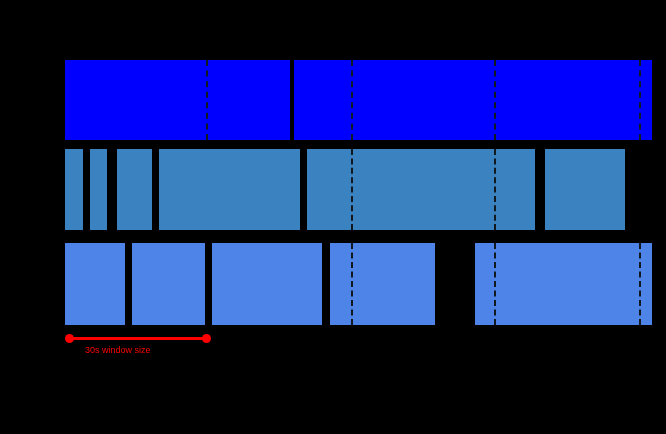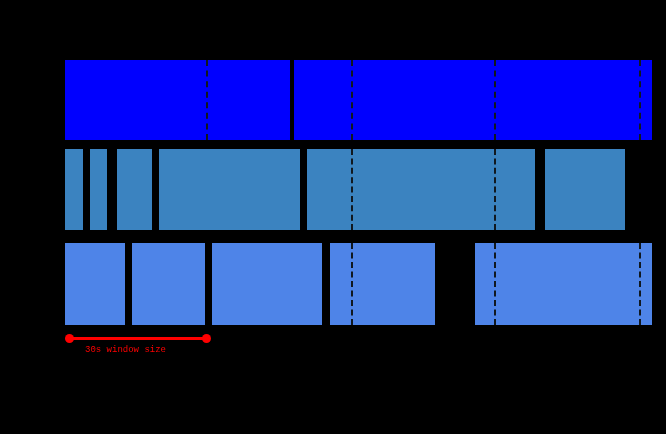--- a/index.html
+++ b/index.html
@@ -49,21 +49,21 @@
     position: absolute;
     width: 9px;
     height: 9px;
     border-radius: 50%;
     background: #ff0000;
   }
   .annot-text {
     position: absolute;
     color: #ff0000;
     font-size: 9px;
-    font-family: Liberation Mono, monospace;
+    font-family: Liberation Sans, sans-serif;
     white-space: nowrap;
     letter-spacing: 0px;
   }
 </style>
 </head>
 <body>
 
 <div id="figure">
 
   <div class="plot-area">

